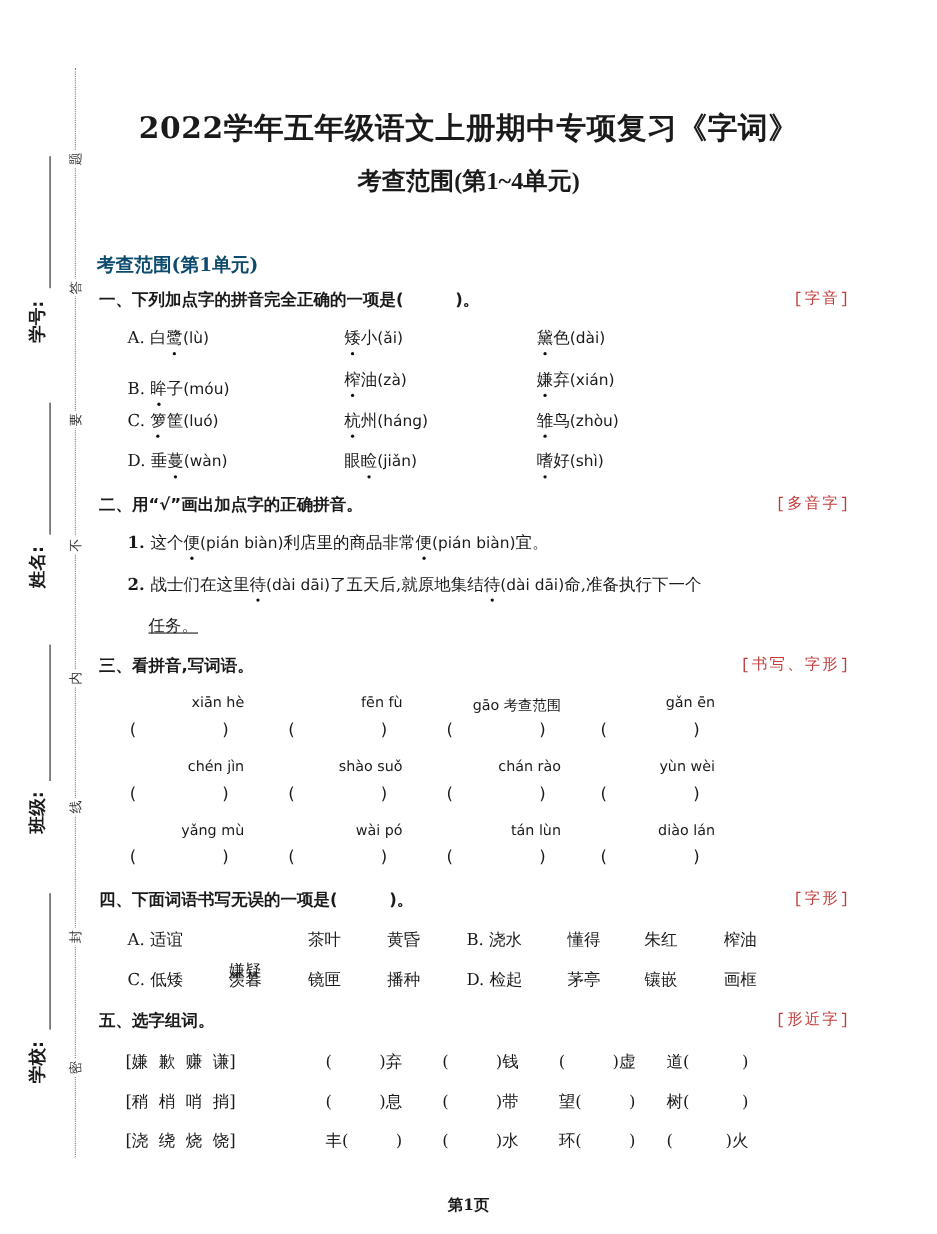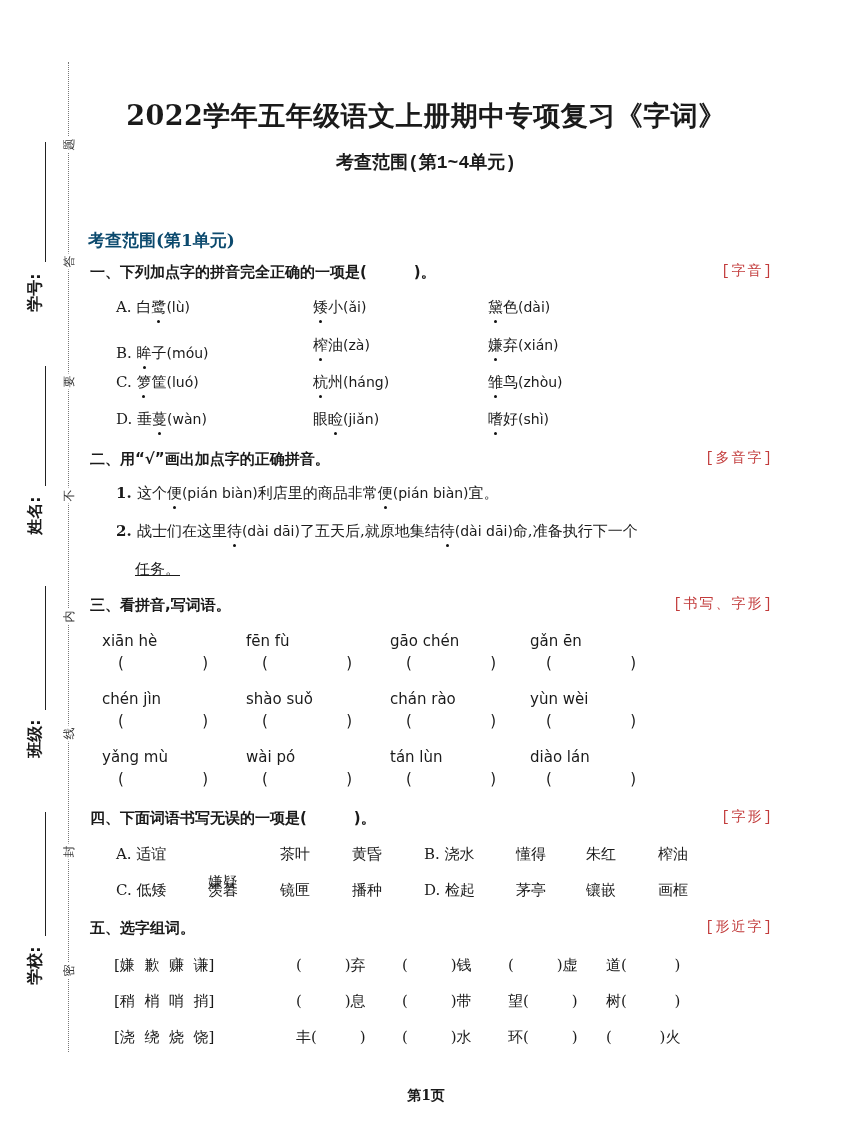--- a/index.html
+++ b/index.html
@@ -27,43 +27,43 @@
       position: absolute; left: 45px; width: 0; border-left: 1.5px solid #222;
     }
     
     .title {
       position: absolute; left: 0; right: 0; top: 98px; text-align: center;
       font-size: 27px; font-weight: bold; letter-spacing: 0.5px;
       font-family: "DejaVu Serif", "Liberation Serif", serif;
     }
     .subtitle {
       position: absolute; left: 0; right: 0; top: 150px; text-align: center;
-      font-size: 18px; font-weight: bold;
-      font-family: Liberation Mono, monospace;
+      font-size: 22px; font-weight: bold;
+      font-family: Liberation Serif, serif;
     }
     .unit-head {
       position: absolute; left: 88px; top: 229px; font-size: 17px; font-weight: bold;
       color: #0c4a6e; font-family: "DejaVu Serif", "Liberation Serif", serif;
     }
     .q-head {
       position: absolute; left: 90px; font-size: 15px; font-weight: bold; white-space: pre;
     }
     .tag {
       position: absolute; right: 78px; font-size: 14px; color: #c23b3b;
       font-family: Liberation Mono, monospace; letter-spacing: 2px;
     }
     .row { position: absolute; font-size: 15px; white-space: nowrap; }
     .dot { position: relative; display: inline-block; }
     .dot::after {
       content: ""; position: absolute; left: 50%; bottom: -6px; width: 3px; height: 3px;
       margin-left: -1.5px; background: #111; border-radius: 50%;
     }
     .py { font-family: "DejaVu Sans", sans-serif; font-size: 14px; }
     .cell { position: absolute; font-size: 15px; white-space: pre; }
-    .pinyin { position: absolute; font-size: 15px; white-space: pre; text-align: left; width: 120px; }
+    .pinyin { position: absolute; font-size: 13px; white-space: pre; text-align: right; width: 120px; }
     .paren { position: absolute; font-size: 15px; white-space: pre; width: 90px; display: flex; justify-content: space-between; }
     .footer {
       position: absolute; left: 0; right: 0; top: 1087px; text-align: center;
       font-size: 14px; font-weight: bold; font-family: "DejaVu Serif", serif;
     }
     .item-num { font-weight: bold; }
   </style>
 </head>
 <body>
 
@@ -125,21 +125,21 @@
     <div class="row serif" style="left:135px;top:560px;text-decoration:underline;">任务。</div>
   </div>
 
 <div class="q-head" style="top:596px">三、看拼音,写词语。</div>
 <div class="tag" style="top:595px">[书写、字形]</div>
 <div id="q3-grid">
     <div class="pinyin" style="left:102px;top:632px;">xiān hè</div>
     <div class="paren" style="left:118px;top:654px;"><span>(</span><span>)</span></div>
     <div class="pinyin" style="left:246px;top:632px;">fēn fù</div>
     <div class="paren" style="left:262px;top:654px;"><span>(</span><span>)</span></div>
-    <div class="pinyin" style="left:390px;top:632px;">gāo chén</div>
+    <div class="pinyin" style="left:390px;top:632px;">gāo 考查范围</div>
     <div class="paren" style="left:406px;top:654px;"><span>(</span><span>)</span></div>
     <div class="pinyin" style="left:530px;top:632px;">gǎn ēn</div>
     <div class="paren" style="left:546px;top:654px;"><span>(</span><span>)</span></div>
     <div class="pinyin" style="left:102px;top:690px;">chén jìn</div>
     <div class="paren" style="left:118px;top:712px;"><span>(</span><span>)</span></div>
     <div class="pinyin" style="left:246px;top:690px;">shào suǒ</div>
     <div class="paren" style="left:262px;top:712px;"><span>(</span><span>)</span></div>
     <div class="pinyin" style="left:390px;top:690px;">chán rào</div>
     <div class="paren" style="left:406px;top:712px;"><span>(</span><span>)</span></div>
     <div class="pinyin" style="left:530px;top:690px;">yùn wèi</div>

